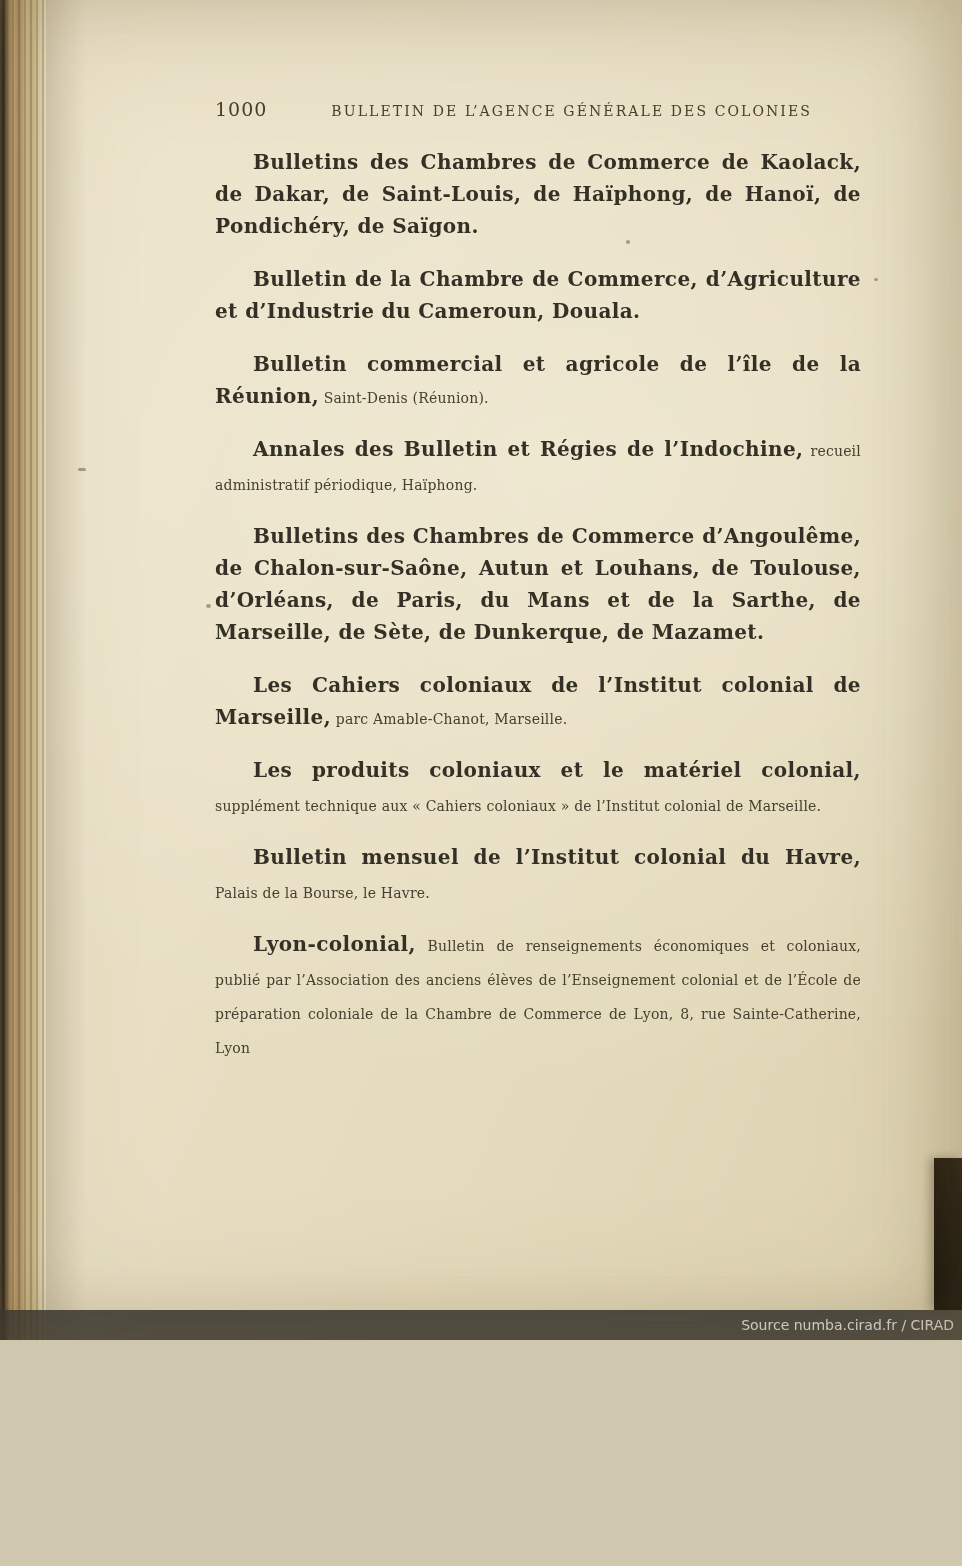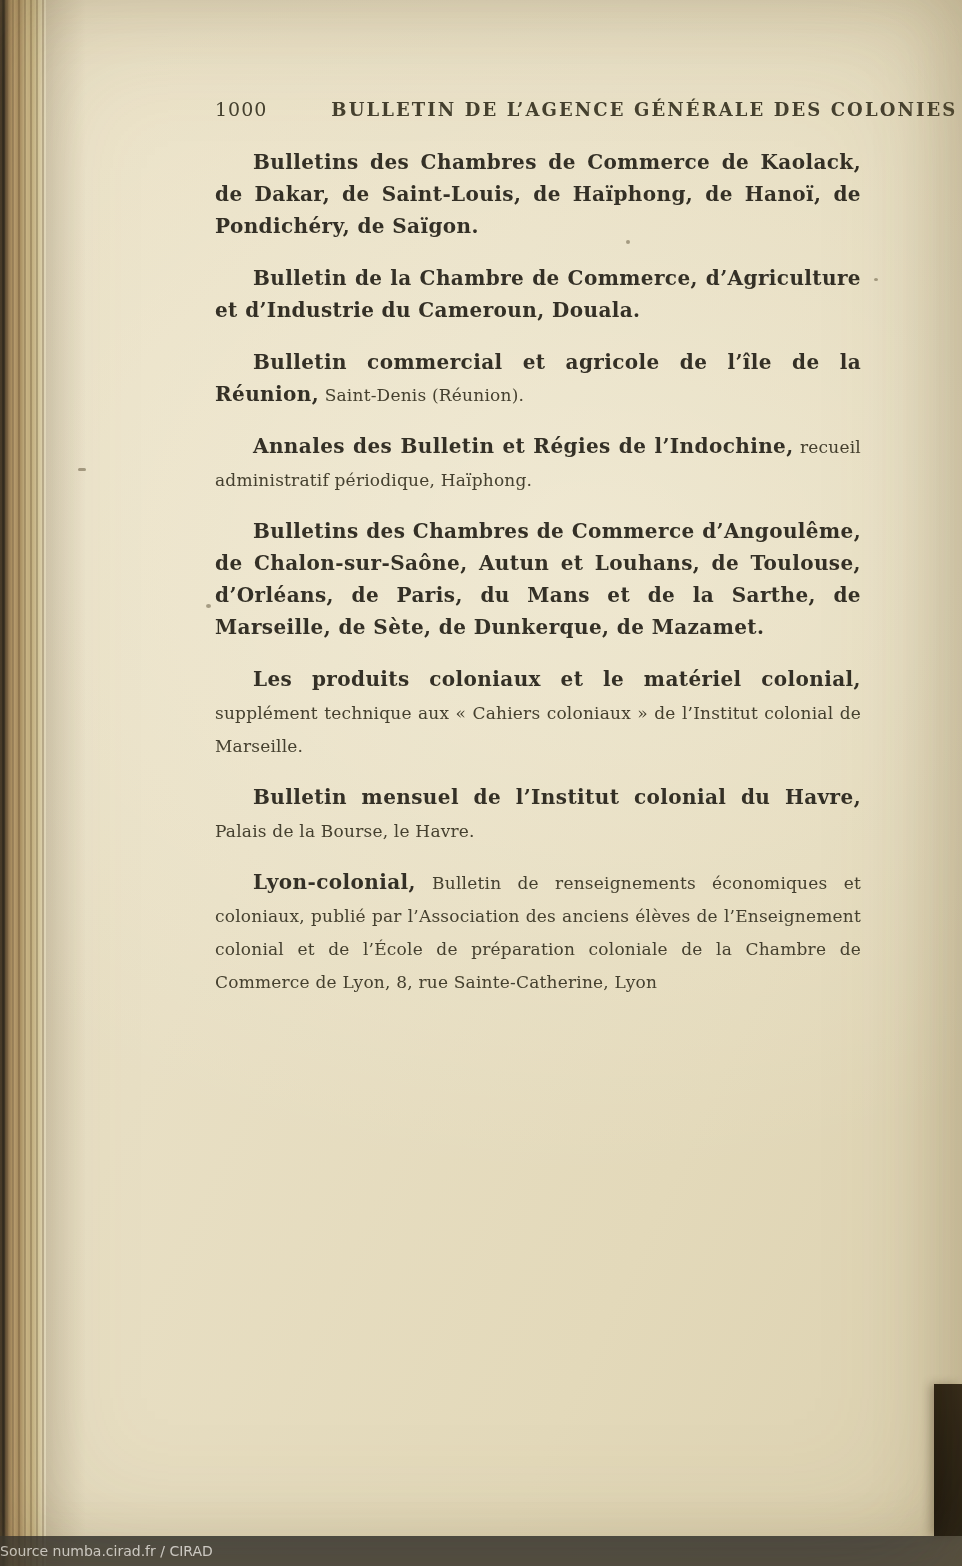--- a/index.html
+++ b/index.html
@@ -1,20 +1,20 @@
 <!DOCTYPE html>
 <html><head>
 <meta charset="utf-8">
 <style>
   html, body { margin: 0; padding: 0; background: #cfc7ae; }
 
   .scan {
     position: relative;
     width: 962px;
-    height: 1566px;
+    height: 1340px;
     overflow: hidden;
     background:
       radial-gradient(ellipse 1200px 900px at 60% 35%, rgba(255,252,240,0.35), rgba(0,0,0,0) 70%),
       linear-gradient(115deg, #ece3c9 0%, #e8dfc4 38%, #e3d9ba 72%, #dcd1b0 100%);
     font-family: "DejaVu Serif", serif;
     color: #3a362b;
   }
   .scan::after {
     content: "";
     position: absolute;
@@ -60,42 +60,42 @@
     margin-bottom: 26px;
     color: #45402f;
   }
   .page-number {
     font-size: 19px;
     letter-spacing: 1px;
     margin-right: 64px;
     font-weight: 400;
   }
   .journal-title {
-    font-size: 18px;
+    font-size: 14px;
     letter-spacing: 2.1px;
-    font-weight: 700;
+    font-weight: 400;
     white-space: nowrap;
   }
 
   .entry {
     font-size: 20px;
     line-height: 32px;
     text-align: justify;
     text-indent: 38px;
     margin: 0 0 19px 0;
     color: #3b372c;
   }
   .entry .b {
     font-weight: 700;
     letter-spacing: 0.4px;
     color: #343026;
   }
   .entry .r {
     font-weight: 400;
-    font-size: 17px;
+    font-size: 14px;
     letter-spacing: 0.2px;
     color: #45402f;
     margin-top: 28px;
   }
 
   .speck {
     position: absolute;
     border-radius: 50%;
     background: #6a5f46;
     opacity: 0.55;
@@ -113,21 +113,22 @@
 
   .source-bar {
     position: absolute;
     left: 0; right: 0; bottom: 0;
     height: 30px;
     background: rgba(44, 44, 44, 0.84);
     color: #e2e2e2;
     font-family: "DejaVu Sans", sans-serif;
     font-size: 14px;
     line-height: 30px;
-    padding-right: 28px;
+    text-align: right;
+    padding-right: 8px;
     box-sizing: border-box;
   }
 </style>
 </head>
 <body>
 
 <div class="scan">
 
   <div class="book-edge"></div>
   <div class="book-edge-shadow"></div>
@@ -143,20 +144,21 @@
 
     <p class="entry"><span class="b">Bulletin de la Chambre de Commerce, d’Agriculture et d’Industrie du Cameroun, Douala.</span><span class="r"></span></p>
 
     <p class="entry"><span class="b">Bulletin commercial et agricole de l’île de la Réunion,</span><span class="r"> Saint-Denis (Réunion).</span></p>
 
 
     <p class="entry"><span class="b">Annales des Bulletin et Régies de l’Indochine,</span><span class="r"> recueil administratif périodique, Haïphong.</span></p>
 
     <p class="entry"><span class="b">Bulletins des Chambres de Commerce d’Angoulême, de Chalon-sur-Saône, Autun et Louhans, de Toulouse, d’Orléans, de Paris, du Mans et de la Sarthe, de Marseille, de Sète, de Dunkerque, de Mazamet.</span><span class="r"></span></p>
 
+    <p class="entry"><span class="b">Les Cahiers coloniaux de l’Institut colonial de Marseille,</span><span class="r"> parc Amable-Chanot, Marseille.</span></p>
 
     <p class="entry"><span class="b">Les produits coloniaux et le matériel colonial,</span><span class="r"> supplément technique aux « Cahiers coloniaux » de l’Institut colonial de Marseille.</span></p>
 
 
 
     <p class="entry"><span class="b">Bulletin mensuel de l’Institut colonial du Havre,</span><span class="r"> Palais de la Bourse, le Havre.</span></p>
 
     <p class="entry"><span class="b">Lyon-colonial,</span><span class="r"> Bulletin de renseignements économiques et coloniaux, publié par l’Association des anciens élèves de l’Enseignement colonial et de l’École de préparation coloniale de la Chambre de Commerce de Lyon, 8, rue Sainte-Catherine, Lyon</span></p>
 
   </div>

